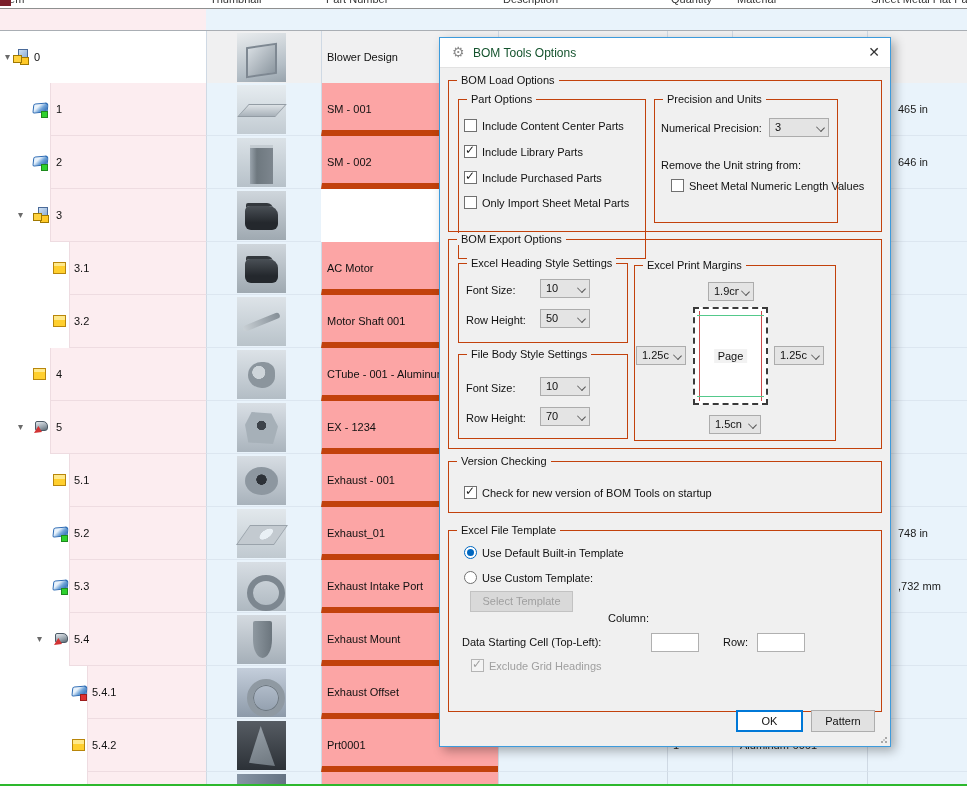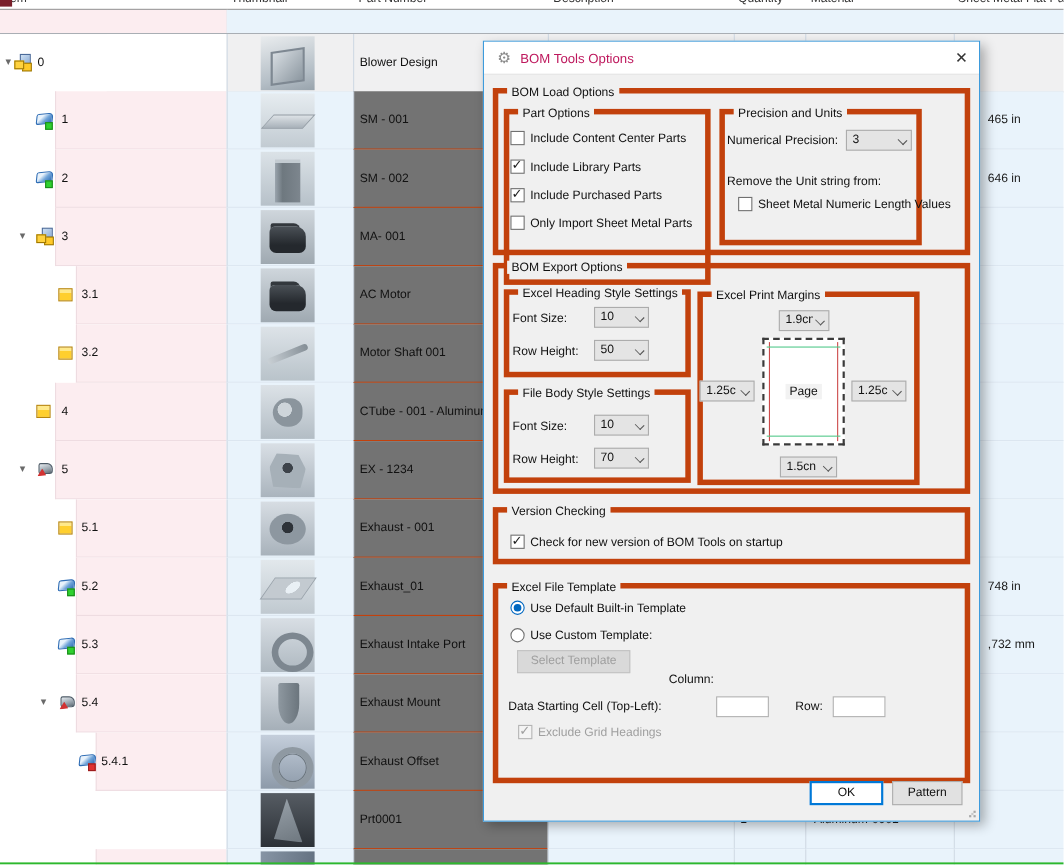--- a/index.html
+++ b/index.html
@@ -14,21 +14,21 @@
   .corner-mark{position:absolute;left:0;top:0;width:11px;height:6px;background:#7a1f2b;}
   .noimg-row{position:absolute;left:0;top:9px;width:967px;height:21px;border-bottom:1px solid #b9c2cc;}
   .noimg-item{position:absolute;left:0;top:0;width:206px;height:21px;background:#fcedf0;border-right:1px solid #e7d6db;}
   .noimg-rest{position:absolute;left:206px;top:0;right:0;height:21px;background:#e9f3fb;}
   .noimg-text{position:absolute;left:210px;top:3px;color:#111;font-size:12px;margin-top:24px;}
 
   .trow{position:absolute;left:0;width:967px;height:53px;}
   .cell{position:absolute;top:0;height:53px;box-sizing:border-box;}
   .c-item{left:0;width:206px;background:#fff;}
   .c-thumb{left:206px;width:115px;background:#e9f3fb;border-bottom:1px solid #dce6f0;border-left:1px solid #cfd9e4;}
-  .c-part{left:321px;width:177px;background:#737373;border-bottom:1px solid #c2410c;border-left:1px solid #cfd9e4;}
+  .c-part{left:321px;width:177px;background:#fca5a5;border-bottom:6px solid #c2410c;border-left:1px solid #cfd9e4;}
   .c-desc{left:498px;width:169px;background:#e9f3fb;border-bottom:1px solid #dce6f0;border-left:1px solid #cfd9e4;}
   .c-qty{left:667px;width:65px;background:#e9f3fb;border-bottom:1px solid #dce6f0;border-left:1px solid #cfd9e4;}
   .c-mat{left:732px;width:135px;background:#e9f3fb;border-bottom:1px solid #dce6f0;border-left:1px solid #cfd9e4;}
   .c-flat{left:867px;width:100px;background:#e9f3fb;border-bottom:1px solid #dce6f0;border-left:1px solid #cfd9e4;}
   .indent-bg{position:absolute;top:0;bottom:0;right:0;background:#fcedf0;
              border-bottom:1px solid #eedce1;border-left:1px solid #eedce1;box-sizing:border-box;}
   .trow.head .c-thumb,.trow.head .c-part,.trow.head .c-desc,.trow.head .c-qty,
   .trow.head .c-mat,.trow.head .c-flat{background:#f0f0f1;border-bottom:1px solid #d8d8d8;}
   .trow.head{border-top:1px solid #a9aeb4;}
   .trow.head .indent-bg{background:#fff;border-left:none;border-bottom:1px solid #cfcfcf;}
@@ -102,24 +102,24 @@
          background:linear-gradient(160deg,#99a2aa,#6e777f);}
   .t-partial{background:linear-gradient(100deg,#8795a5,#5f6d7d);}
 
   .bottom-line{position:absolute;left:0;bottom:0;width:967px;height:2px;background:#2db82d;}
 
   
   #dlg{position:absolute;left:439px;top:37px;width:452px;height:710px;background:#f0f0f0;
        border:1px solid #3d9bdc;box-shadow:4px 4px 10px rgba(0,0,0,.3);box-sizing:border-box;}
   .dlg-title{position:absolute;left:0;top:0;right:0;height:29px;background:#fff;border-bottom:1px solid #e2e2e2;}
   .gear{position:absolute;left:12px;top:6px;font-size:14px;color:#8a8a8a;}
-  .title-text{position:absolute;left:33px;top:8px;font-size:12px;color:#be185d;}
+  .title-text{position:absolute;left:33px;top:8px;font-size:12px;color:#14532d;}
   .close-x{position:absolute;right:10px;top:6px;font-size:14px;color:#333;cursor:pointer;}
 
-  .grp{position:absolute;border:5px solid #c2410c;box-sizing:border-box;}
+  .grp{position:absolute;border:1px solid #c2410c;box-sizing:border-box;}
   .grp-label{position:absolute;top:-7px;left:8px;background:#f0f0f0;padding:0 4px;color:#111;white-space:nowrap;}
 
   .lbl{position:absolute;white-space:nowrap;color:#111;}
   .lbl.dis{color:#9f9f9f;}
 
   .cb{position:absolute;width:13px;height:13px;background:#fff;border:1px solid #707070;box-sizing:border-box;}
   .cb .mark{display:none;position:absolute;left:0px;top:-3px;font-size:12px;font-weight:bold;color:#1d1d1d;}
   .cb.checked .mark{display:block;}
   .cb.dis{border-color:#b4b4b4;background:#f4f4f4;}
   .cb.dis .mark{color:#9f9f9f;}
@@ -245,23 +245,20 @@
       <div class="trow" style="top: 189px;">
     <div class="cell c-item">
       <div class="indent-bg" style="left: 50px;"></div>
       <span class="expander" style="left: 18px;"></span>
       <span class="tree-icon icon-assembly" style="left: 33px;"></span>
       <span class="item-text" style="left: 56px;">3</span>
     </div>
     <div class="cell c-thumb">
       <div class="thumb t-motor"></div>
     </div>
-    <div class="cell c-part">
-      <span class="part-text">MA- 001</span>
-    </div>
     <div class="cell c-desc"></div>
     <div class="cell c-qty">
       <span class="qty-text"></span>
     </div>
     <div class="cell c-mat">
       <span class="mat-text"></span>
     </div>
     <div class="cell c-flat">
       <span class="flat-text"></span>
     </div>
@@ -476,20 +473,26 @@
       <span class="qty-text"></span>
     </div>
     <div class="cell c-mat">
       <span class="mat-text"></span>
     </div>
     <div class="cell c-flat">
       <span class="flat-text"></span>
     </div>
   </div>
       <div class="trow" style="top: 719px;">
+    <div class="cell c-item">
+      <div class="indent-bg" style="left: 87px;"></div>
+
+      <span class="tree-icon icon-part" style="left: 72px;"></span>
+      <span class="item-text" style="left: 92px;">5.4.2</span>
+    </div>
     <div class="cell c-thumb">
       <div class="thumb t-triangle"></div>
     </div>
     <div class="cell c-part">
       <span class="part-text">Prt0001</span>
     </div>
     <div class="cell c-desc"></div>
     <div class="cell c-qty">
       <span class="qty-text">1</span>
     </div>

